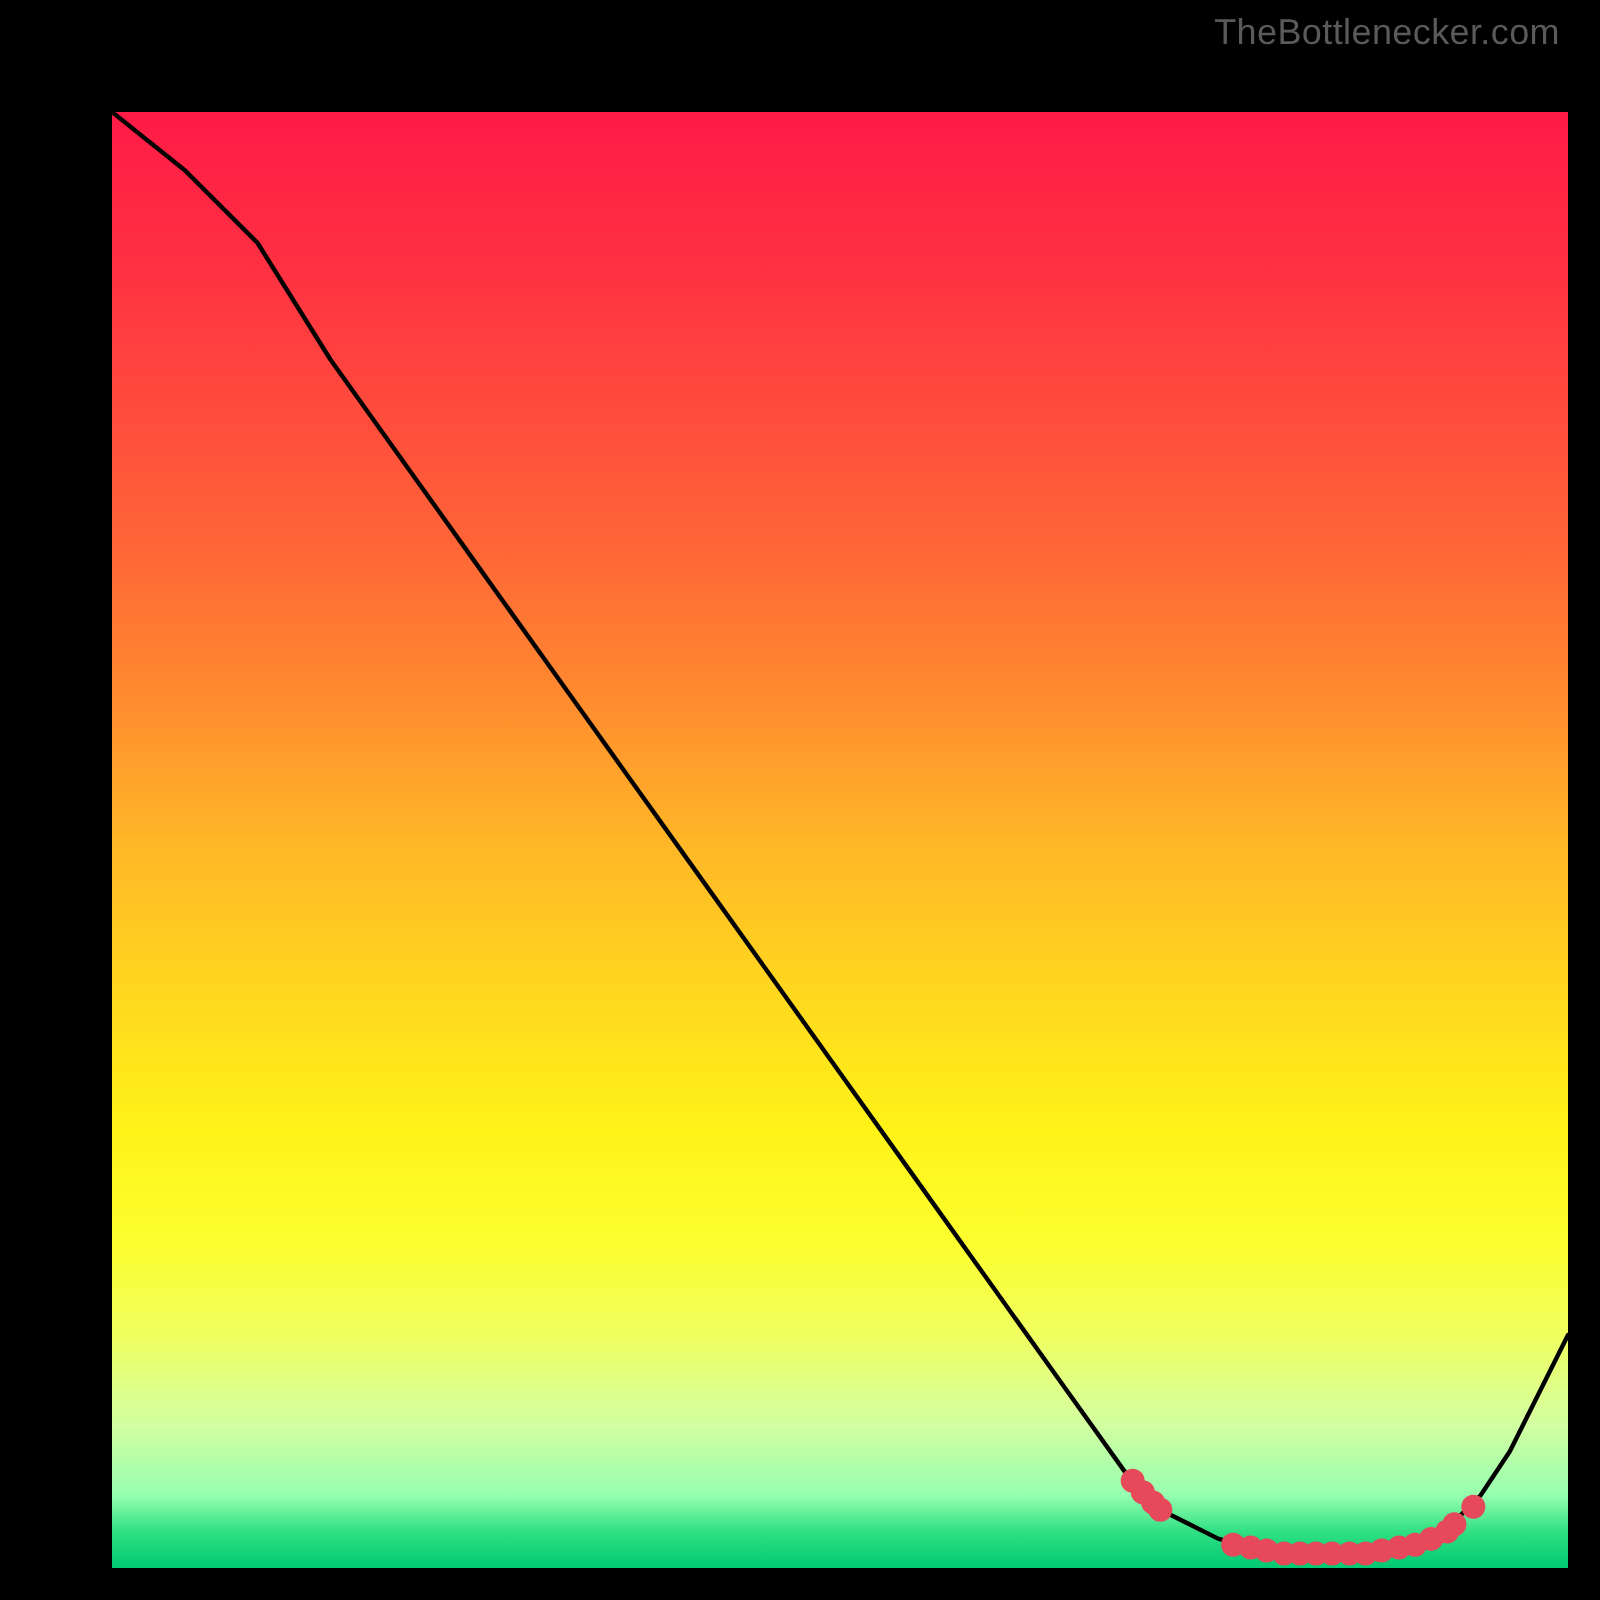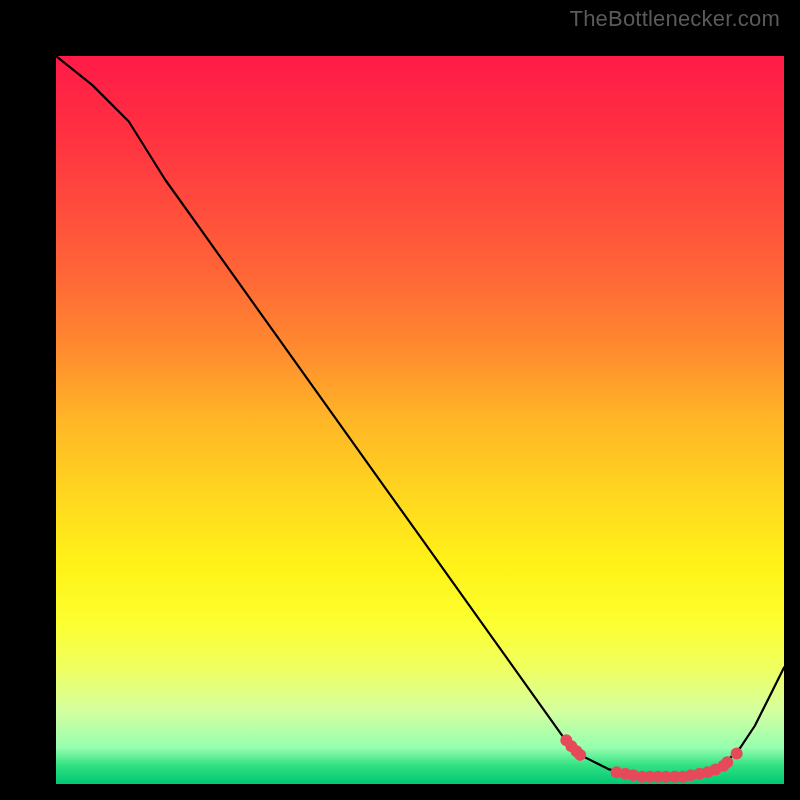--- a/index.html
+++ b/index.html
@@ -25,21 +25,21 @@
     top: 36px;
     width: 728px;
     height: 728px;
     display: block;
   }
   .watermark {
     position: absolute;
     top: 6px;
     right: 20px;
     color: #5a5a5a;
-    font-size: 22px;
+    font-size: 18px;
     font-weight: 500;
     letter-spacing: 0.2px;
   }
 </style>
 </head>
 <body>
 
 <div class="frame">
 
   <svg class="plot" viewBox="0 0 728 728">

